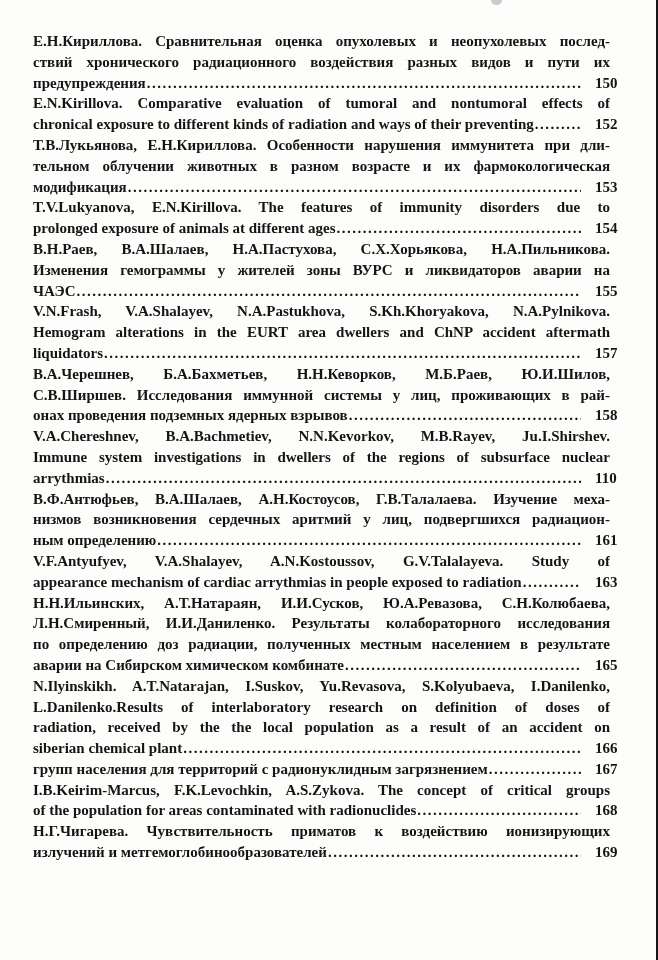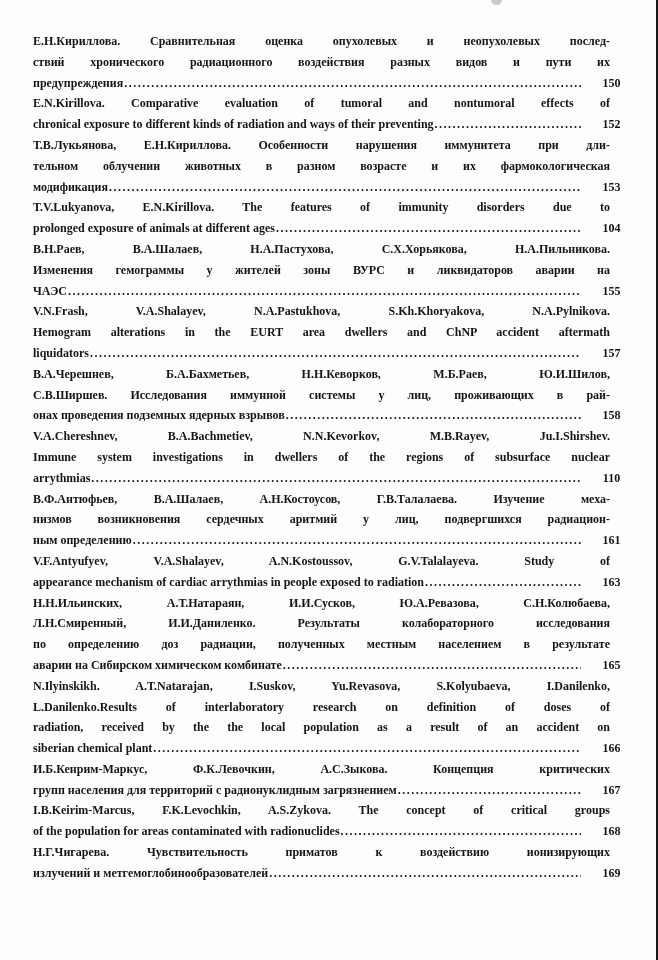--- a/index.html
+++ b/index.html
@@ -18,21 +18,21 @@
     width: 658px;
     height: 960px;
     background: #fdfdfc;
     color: #141414;
   }
   .toc {
     position: absolute;
     left: 33px;
     top: 31px;
     width: 595px;
-    font-size: 12px;
+    font-size: 15px;
     font-weight: bold;
     line-height: 20.8px;
     color: #151515;
   }
   .entry { margin: 0; padding: 0; }
   .line {
     height: 20.8px;
     overflow: hidden;
   }
   .line.just {
@@ -54,21 +54,21 @@
     flex: 1 1 auto;
     min-width: 0;
     overflow: hidden;
     white-space: nowrap;
     letter-spacing: 1.5px;
     margin: 0 14px 0 1px;
   }
   .pagenum {
     flex: 0 0 auto;
     width: 33px;
-    text-align: center;
+    text-align: left;
   }
   .scan-edge {
     position: absolute;
     top: 0;
     right: 0;
     width: 2px;
     height: 960px;
     background: #171717;
   }
   .scan-speck {
@@ -111,21 +111,21 @@
           <span class="tail">модификация</span>
           <span class="dots">................................................................................................................................................................</span>
           <span class="pagenum">153</span>
         </div>
       </div>
       <div class="entry">
         <div class="line just">T.V.Lukyanova, E.N.Kirillova. The features of immunity disorders due to</div>
         <div class="line leader">
           <span class="tail">prolonged exposure of animals at different ages</span>
           <span class="dots">................................................................................................................................................................</span>
-          <span class="pagenum">104</span>
+          <span class="pagenum">154</span>
         </div>
       </div>
       <div class="entry">
         <div class="line just">В.Н.Раев, В.А.Шалаев, Н.А.Пастухова, С.Х.Хорьякова, Н.А.Пильникова.</div>
         <div class="line just">Изменения гемограммы у жителей зоны ВУРС и ликвидаторов аварии на</div>
         <div class="line leader">
           <span class="tail">ЧАЭС</span>
           <span class="dots">................................................................................................................................................................</span>
           <span class="pagenum">155</span>
         </div>
@@ -188,21 +188,20 @@
         <div class="line just">N.Ilyinskikh. A.T.Natarajan, I.Suskov, Yu.Revasova, S.Kolyubaeva, I.Danilenko,</div>
         <div class="line just">L.Danilenko.Results of interlaboratory research on definition of doses of</div>
         <div class="line just">radiation, received by the the local population as a result of an accident on</div>
         <div class="line leader">
           <span class="tail">siberian chemical plant</span>
           <span class="dots">................................................................................................................................................................</span>
           <span class="pagenum">166</span>
         </div>
       </div>
       <div class="entry">
-        <div class="line just">И.Б.Кенрим-Маркус, Ф.К.Левочкин, А.С.Зыкова. Концепция критических</div>
         <div class="line leader">
           <span class="tail">групп населения для территорий с радионуклидным загрязнением</span>
           <span class="dots">................................................................................................................................................................</span>
           <span class="pagenum">167</span>
         </div>
       </div>
       <div class="entry">
         <div class="line just">I.B.Keirim-Marcus, F.K.Levochkin, A.S.Zykova. The concept of critical groups</div>
         <div class="line leader">
           <span class="tail">of the population for areas contaminated with radionuclides</span>

